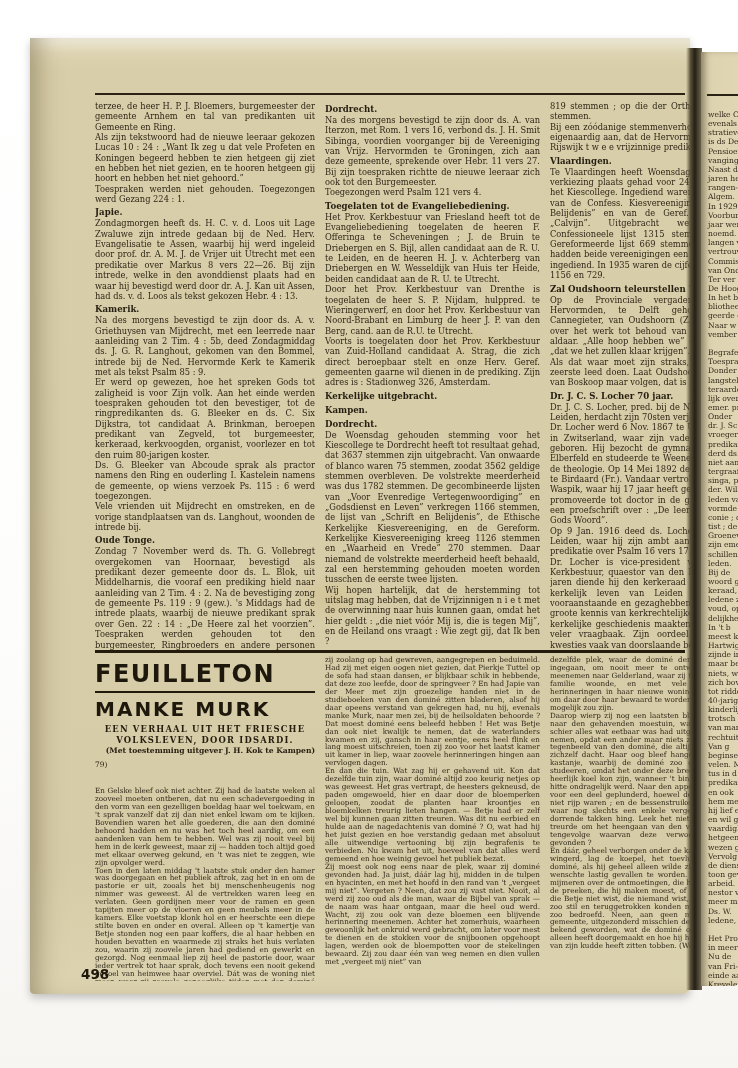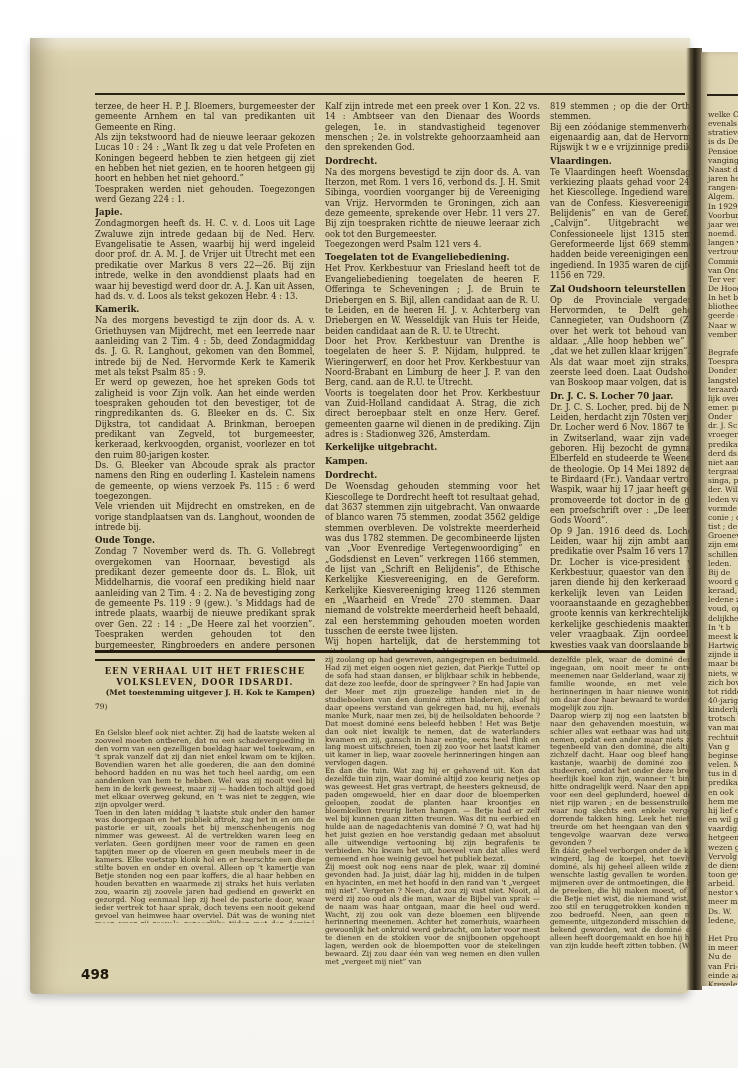--- a/index.html
+++ b/index.html
@@ -94,24 +94,20 @@
           </div>
 
           <div class="sec">
             <div class="sec-h">Oude Tonge.</div>
             <div class="sec-b">Zondag 7 November werd ds. Th. G. Vollebregt overgekomen van Hoornaar, bevestigd als predikant dezer gemeente door ds. L. Blok, uit Middelharnis, die vooraf een prediking hield naar aanleiding van 2 Tim. 4 : 2. Na de bevestiging zong de gemeente Ps. 119 : 9 (gew.). 's Middags had de intrede plaats, waarbij de nieuwe predikant sprak over Gen. 22 : 14 : „De Heere zal het voorzien”. Toespraken werden gehouden tot den burgemeester, Ringbroeders en andere personen en colleges. Deze werden beantwoord door ds. H. v. d. Laerie van Goedereede namens den Ring en ds. L. Blok, namens Kerkeraad en Gemeente. Deze liet zingen Psalm 67 : 1. De slotzang der gemeente was Psalm 75 : 1.</div>
           </div>
 
         </div>
       <div class="col c2">
 
-          <div class="sec">
-
-            <div class="sec-b">Kalf zijn intrede met een preek over 1 Kon. 22 vs. 14 : Ambtseer van den Dienaar des Woords gelegen, 1e. in standvastigheid tegenover menschen ; 2e. in volstrekte gehoorzaamheid aan den sprekenden God.</div>
-          </div>
 
           <div class="sec">
             <div class="sec-h">Dordrecht.</div>
             <div class="sec-b">Na des morgens bevestigd te zijn door ds. A. van Iterzon, met Rom. 1 vers 16, verbond ds. J. H. Smit Sibinga, voordien voorganger bij de Vereeniging van Vrijz. Hervormden te Groningen, zich aan deze gemeente, sprekende over Hebr. 11 vers 27. Bij zijn toespraken richtte de nieuwe leeraar zich ook tot den Burgemeester.
 Toegezongen werd Psalm 121 vers 4.</div>
           </div>
 
           <div class="sec">
             <div class="sec-h">Toegelaten tot de Evangeliebediening.</div>
             <div class="sec-b">Het Prov. Kerkbestuur van Friesland heeft tot de Evangeliebediening toegelaten de heeren F. Offeringa te Scheveningen ; J. de Bruin te Driebergen en S. Bijl, allen candidaat aan de R. U. te Leiden, en de heeren H. J. v. Achterberg van Driebergen en W. Wesseldijk van Huis ter Heide, beiden candidaat aan de R. U. te Utrecht.
@@ -163,21 +159,23 @@
 Naar verluidt, is dr. Locher voornemens volgend jaar emeritaat aan te vragen.</div>
           </div>
 
         </div>
     </div>
 
     <div class="feu">
       <div class="feu-rule"></div>
       <div class="feu-grid">
         <div class="feu-c f1">
+          <div class="feu-label">FEUILLETON</div>
           <div class="feu-underline"></div>
+          <div class="feu-title">MANKE MURK</div>
           <div class="feu-sub">EEN VERHAAL UIT HET FRIESCHE</div>
           <div class="feu-sub">VOLKSLEVEN, DOOR IDSARDI.</div>
           <div class="feu-perm">(Met toestemming uitgever J. H. Kok te Kampen)</div>
           <div class="feu-inst">79)</div>
           <div class="feu-body">En Gelske bleef ook niet achter. Zij had de laatste weken al zooveel moeten ontberen, dat nu een schadevergoeding in den vorm van een gezelligen boeldag haar wel toekwam, en 't sprak vanzelf dat zij dan niet enkel kwam om te kijken. Bovendien waren het alle goederen, die aan den dominé behoord hadden en nu was het toch heel aardig, om een aandenken van hem te hebben. Wel was zij nooit veel bij hem in de kerk geweest, maar zij — hadden toch altijd goed met elkaar overweg gekund, en 't was niet te zeggen, wie zijn opvolger werd.
 Toen in den laten middag 't laatste stuk onder den hamer was doorgegaan en het publiek aftrok, zag het in en om de pastorie er uit, zooals het bij menschenheugenis nog nimmer was geweest. Al de vertrekken waren leeg en verlaten. Geen gordijnen meer voor de ramen en geen tapijten meer op de vloeren en geen meubels meer in de kamers. Elke voetstap klonk hol en er heerschte een diepe stilte boven en onder en overal. Alleen op 't kamertje van Betje stonden nog een paar koffers, die al haar hebben en houden bevatten en waarmede zij straks het huis verlaten zou, waarin zij zoovele jaren had gediend en gewerkt en gezorgd. Nog eenmaal liep zij heel de pastorie door, waar ieder vertrek tot haar sprak, doch tevens een nooit gekend gevoel van heimwee haar overviel. Dát was de woning niet meer, waar zij zoovele genoeglijke tijden met den dominé had doorgebracht. 't Leek meer een herberg, waar elk had kunnen in- en uitloopen en ten slotte elk deed wat hij wilde. Hoe ruw waren die mooie meubeltjes, waar</div>
         </div>
         <div class="feu-c f2 feu-body">zij zoolang op had gewreven, aangegrepen en beduimeld. Had zij met eigen oogen niet gezien, dat Pierkje Tuttel op de sofa had staan dansen, er blijkbaar schik in hebbende, dat deze zoo leefde, door de springveer ? En had Japie van der Meer met zijn groezelige handen niet in de studieboeken van den dominé zitten bladeren, alsof hij daar opeens verstand van gekregen had, nu hij, evenals manke Murk, naar men zei, bij de heilsoldaten behoorde ? Dat moest dominé eens beleefd hebben ! Het was Betje dan ook niet kwalijk te nemen, dat de waterlanders kwamen en zij, gansch in haar eentje, eens heel flink en lang moest uitschreien, toen zij zoo voor het laatst kamer uit kamer in liep, waar zoovele herinneringen hingen aan vervlogen dagen.
 En dan die tuin. Wat zag hij er gehavend uit. Kon dat dezelfde tuin zijn, waar dominé altijd zoo keurig netjes op was geweest. Het gras vertrapt, de heesters gekneusd, de paden omgewoeld, hier en daar door de bloemperken geloopen, zoodat de planten haar kroontjes en bloemkelken treurig lieten hangen. — Betje had er zelf wel bij kunnen gaan zitten treuren. Was dit nu eerbied en hulde aan de nagedachtenis van dominé ? O, wat had hij het juist gezien en hoe verstandig gedaan met absoluut alle uitwendige vertooning bij zijn begrafenis te verbieden. Nu kwam het uit, hoeveel van dat alles werd gemeend en hoe weinig gevoel het publiek bezat.
 Zij moest ook nog eens naar de plek, waar zij dominé gevonden had. Ja juist, dáár lag hij, midden in de tulpen en hyacinten, en met het hoofd in den rand van 't „vergeet mij niet”. Vergeten ? Neen, dat zou zij vast niet. Nooit, al werd zij zoo oud als die man, waar de Bijbel van sprak — de naam was haar ontgaan, maar die heel oud werd. Wacht, zij zou ook van deze bloemen een blijvende herinnering meenemen. Achter het zomerhuis, waarheen gewoonlijk het onkruid werd gebracht, om later voor mest te dienen en de stokken voor de snijboonen opgehoopt lagen, werden ook de bloempotten voor de stekelingen bewaard. Zij zou daar één van weg nemen en dien vullen met „vergeet mij niet” van</div>

